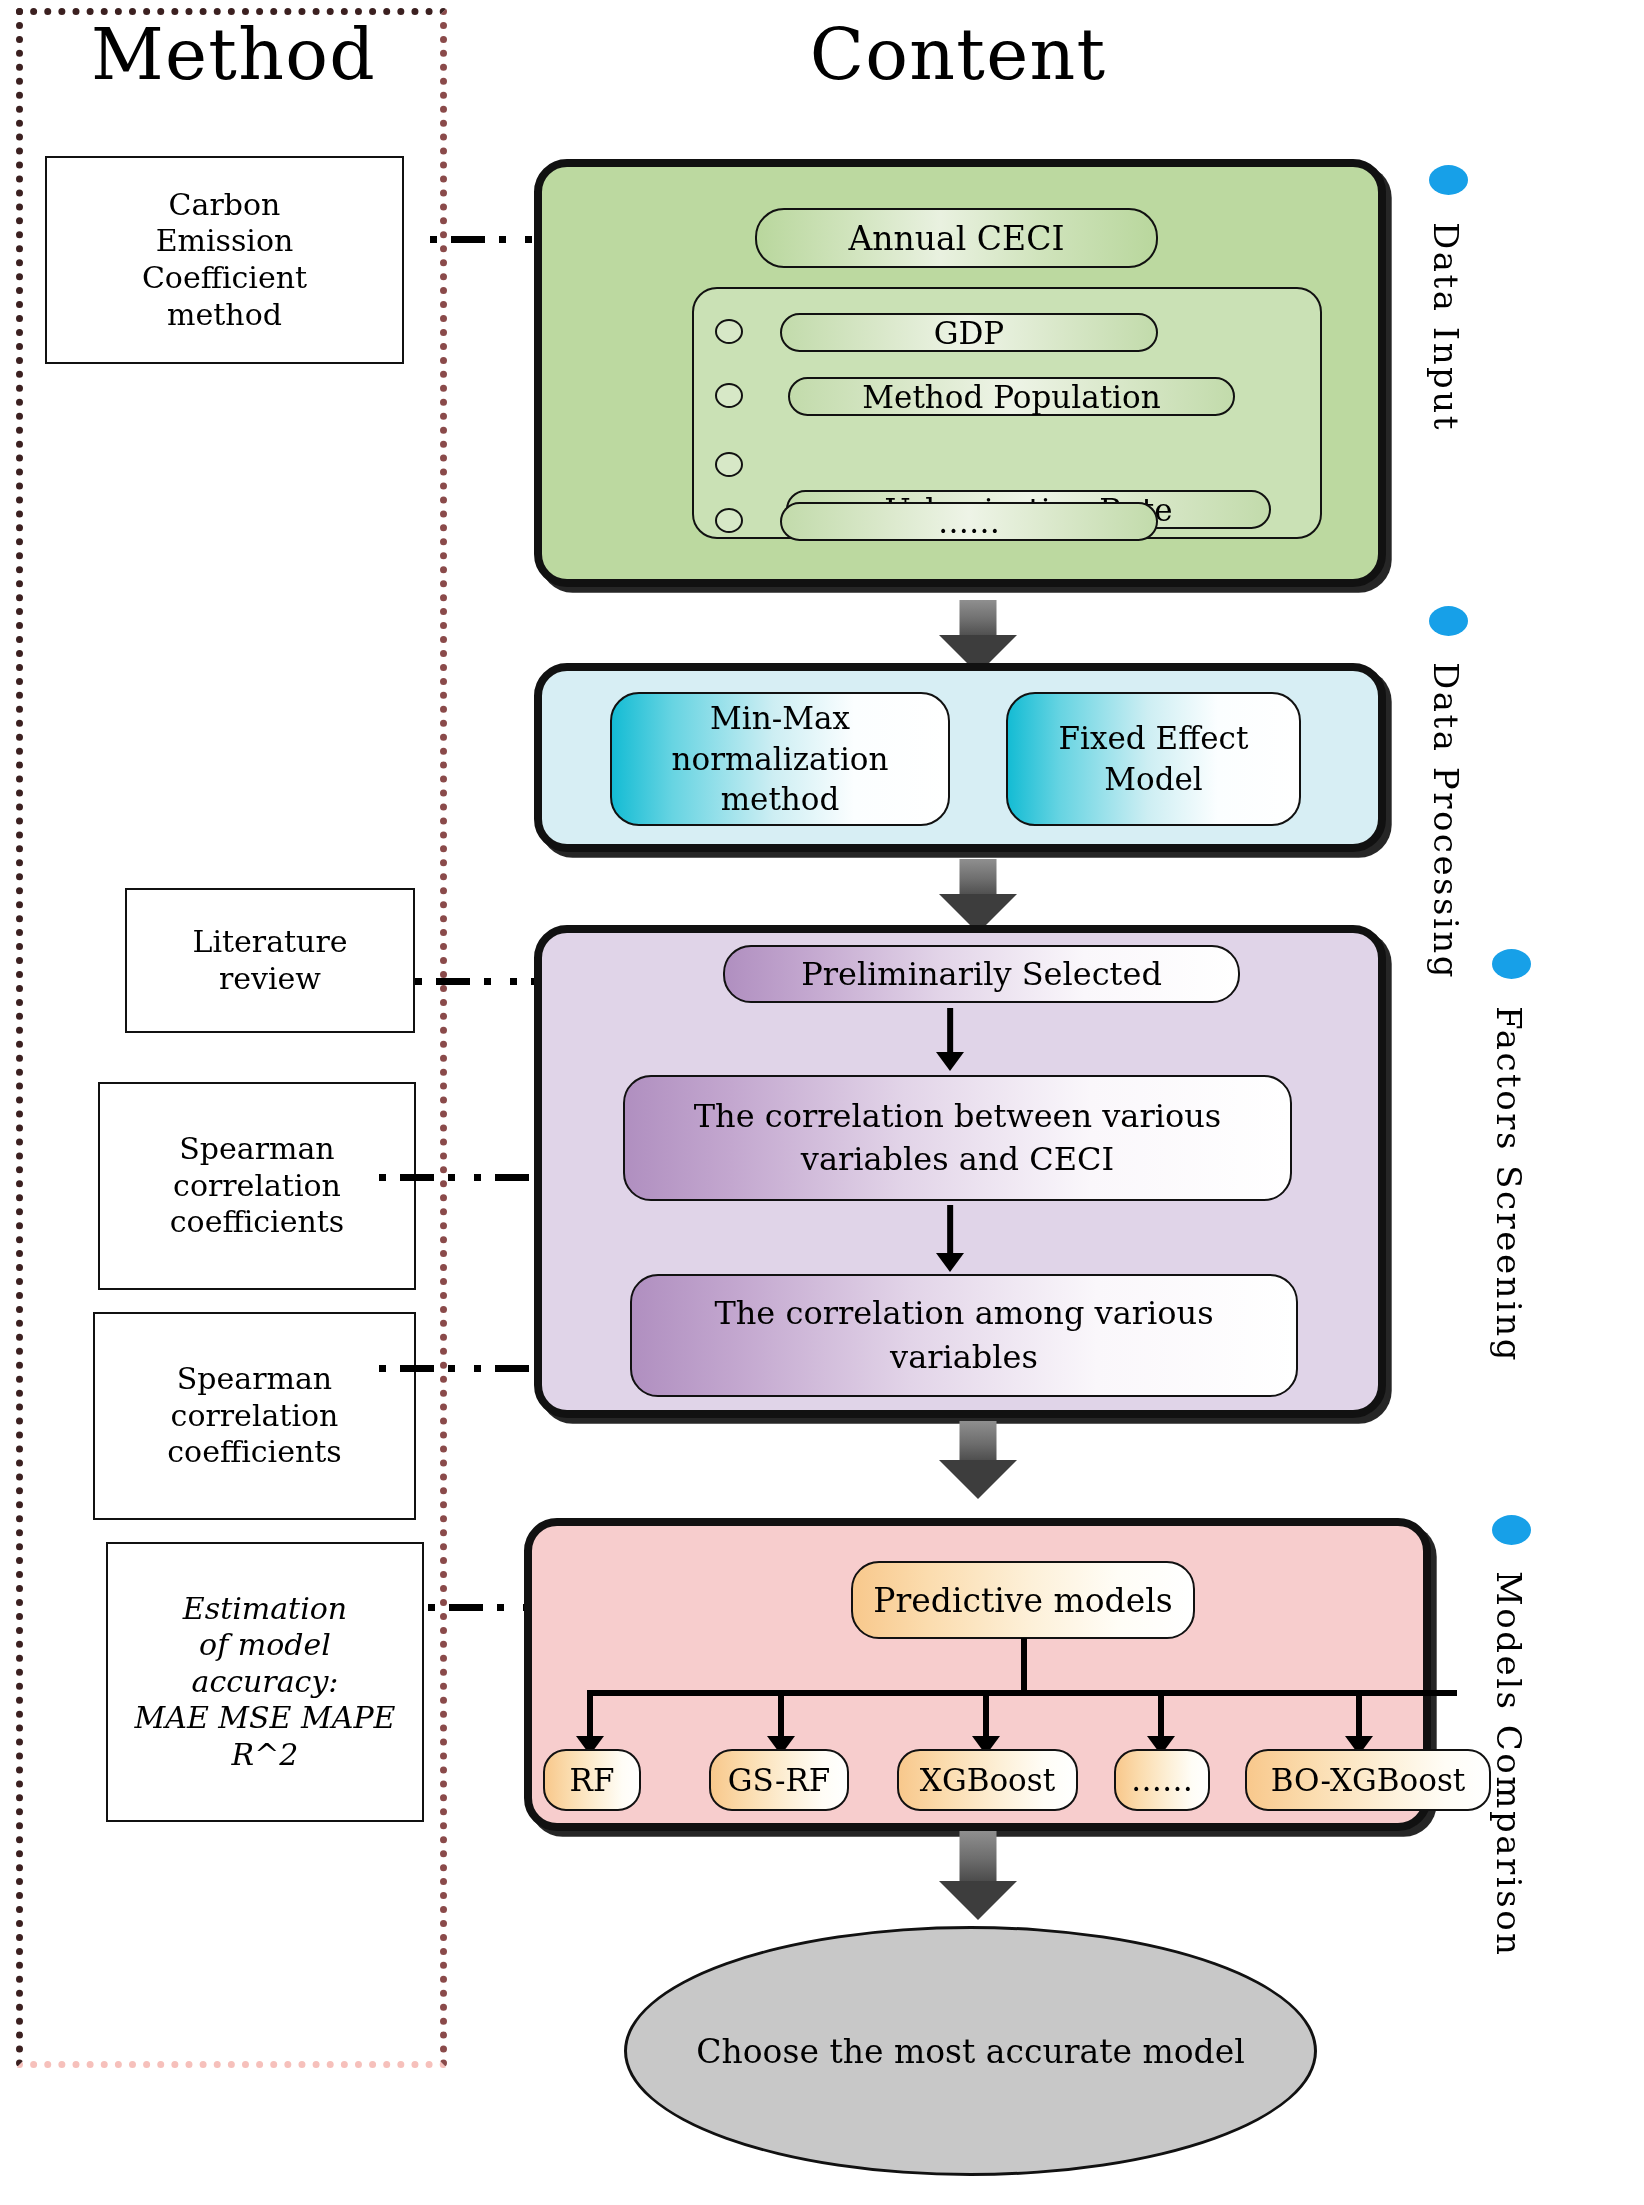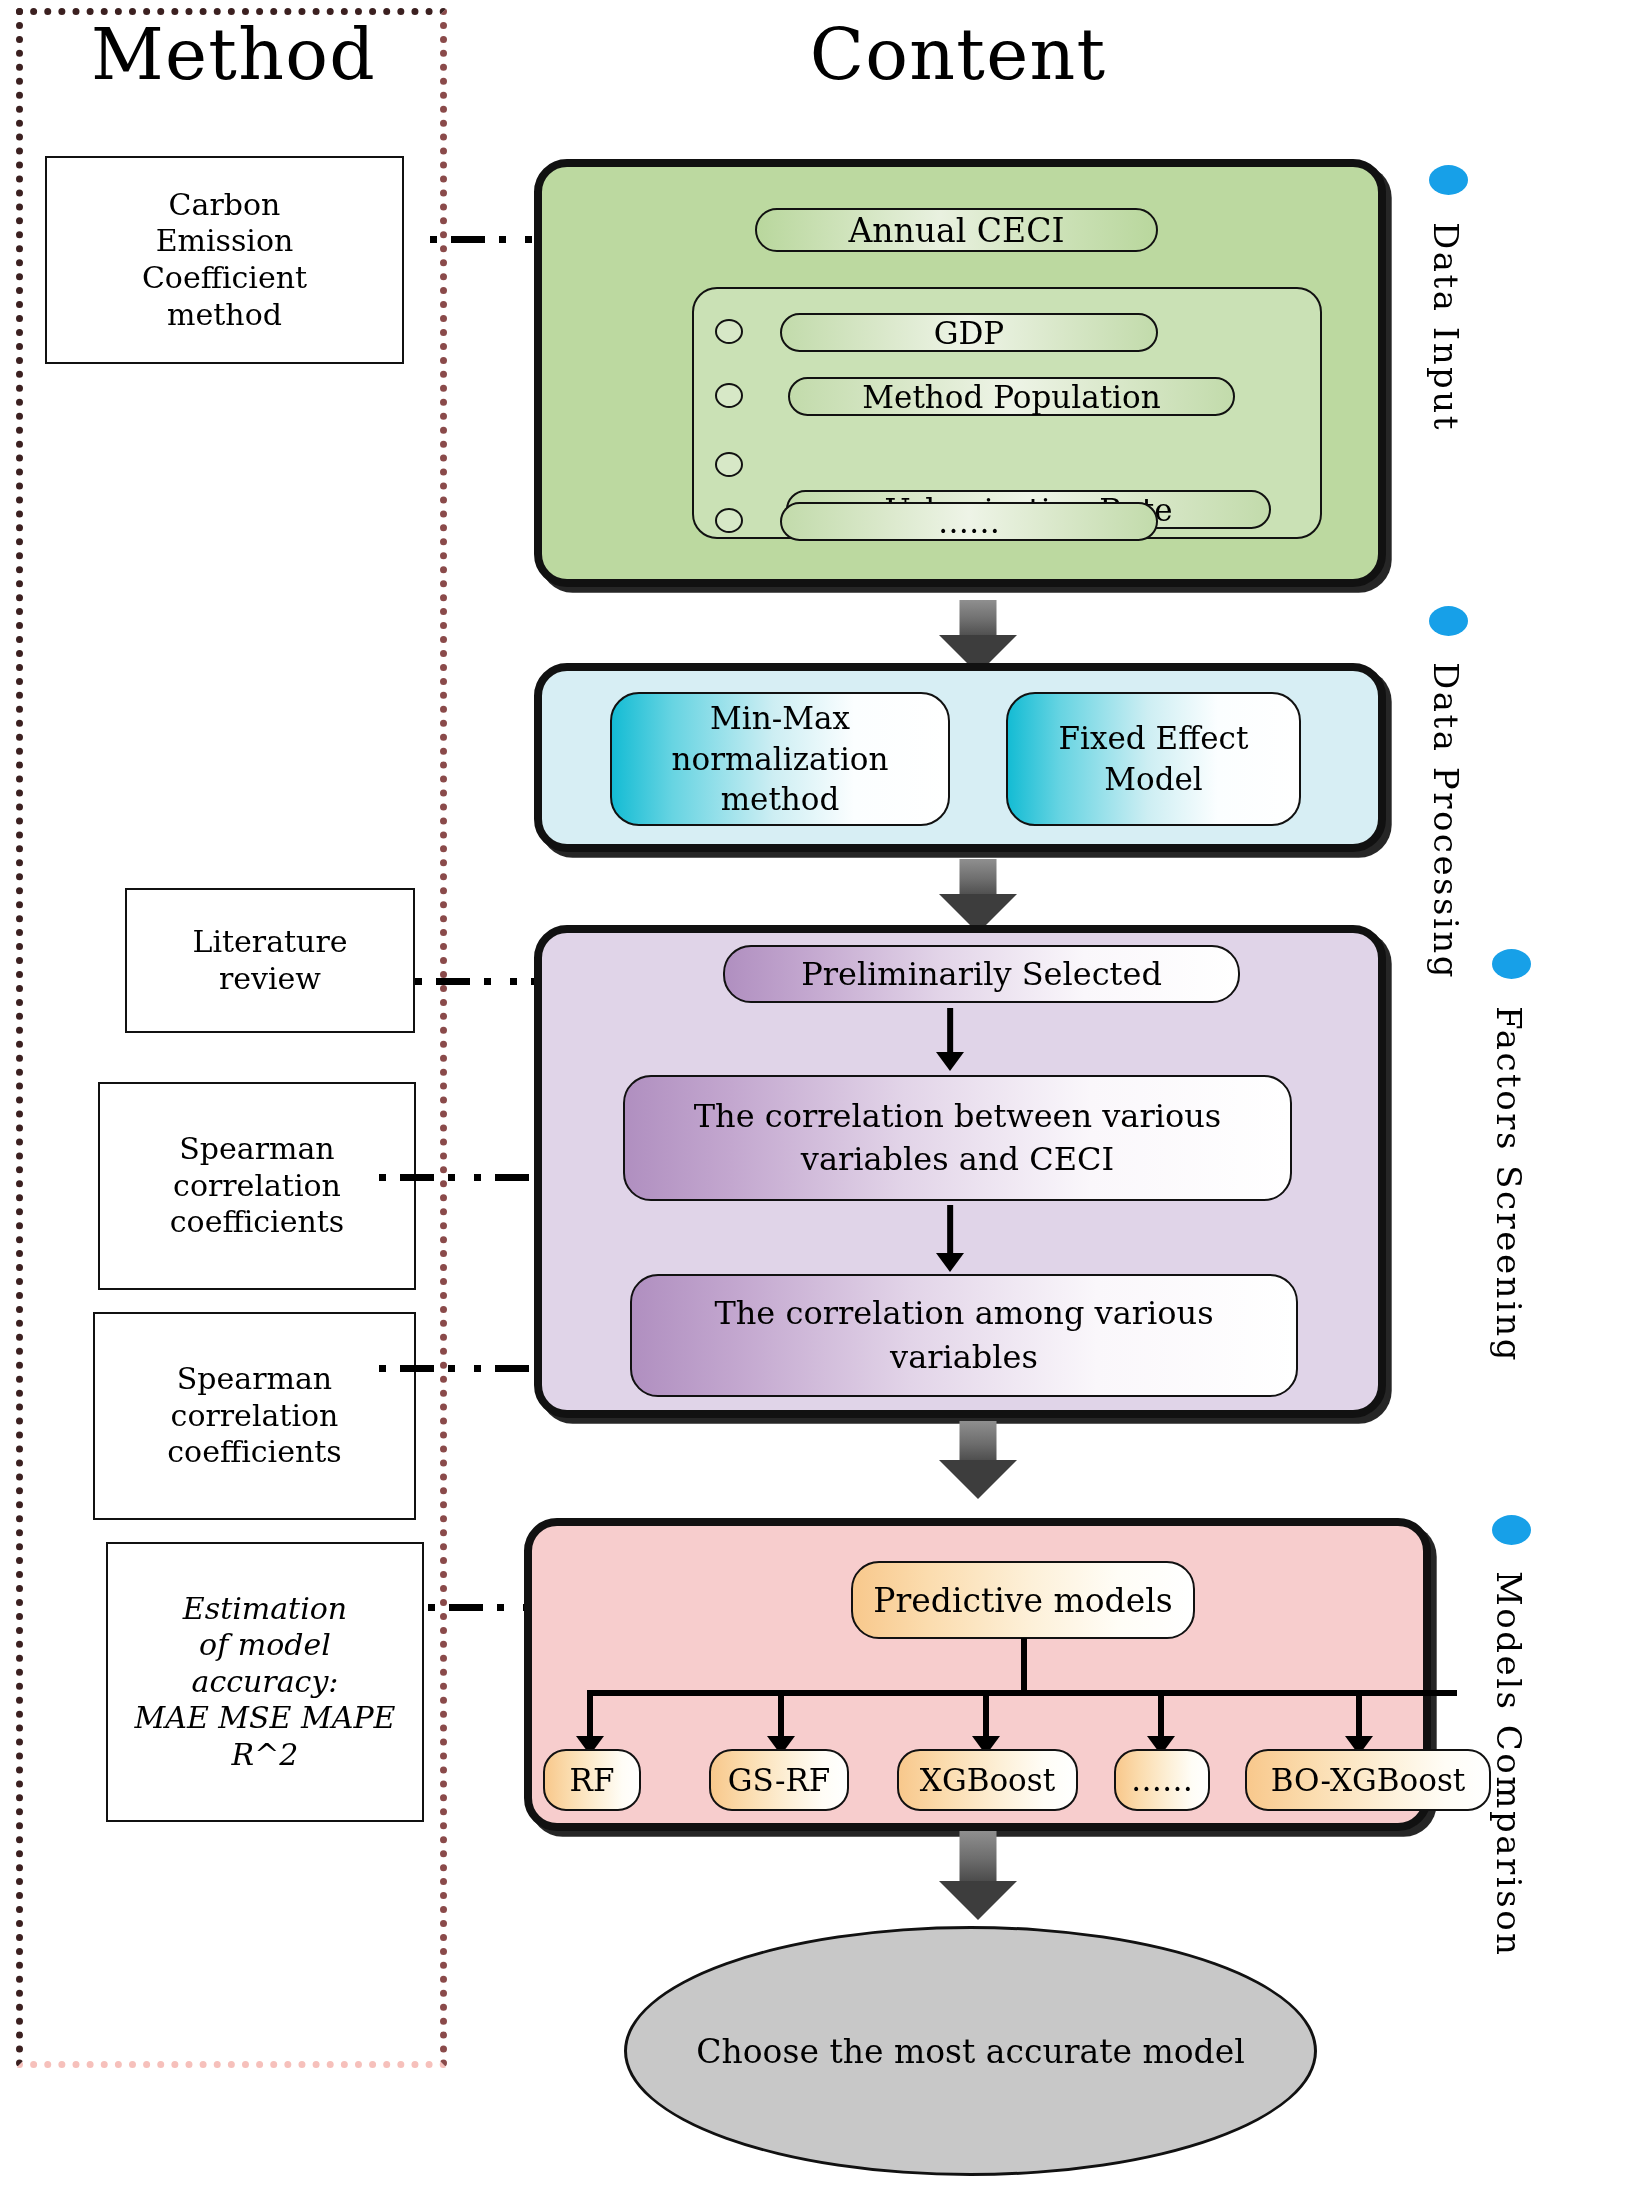--- a/index.html
+++ b/index.html
@@ -221,21 +221,21 @@
 
   <div class="dashdot" style="left:379px;top:1365px;width:233px;"></div>
   <div class="dashtip" style="left:611px;top:1357px;"></div>
 
   <div class="dashdot" style="left:428px;top:1604px;width:397px;"></div>
   <div class="dashtip" style="left:824px;top:1596px;"></div>
 
   <div class="panel green" style="left:534px;top:159px;width:852px;height:428px;">
   </div>
 
-  <div class="pill green-pill" style="left:755px;top:208px;width:403px;height:44px;font-size:33px;">
+  <div class="pill green-pill" style="left:755px;top:208px;width:403px;height:60px;font-size:33px;">
     <span>Annual CECI</span>
   </div>
 
   <div class="inner-green-box" style="left:692px;top:287px;width:630px;height:252px;"></div>
 
   <div class="bullet-oval" style="left:715px;top:319px;"></div>
   <div class="pill green-sub" style="left:780px;top:313px;width:378px;height:39px;font-size:31px;">
     <span>GDP</span>
   </div>
 

